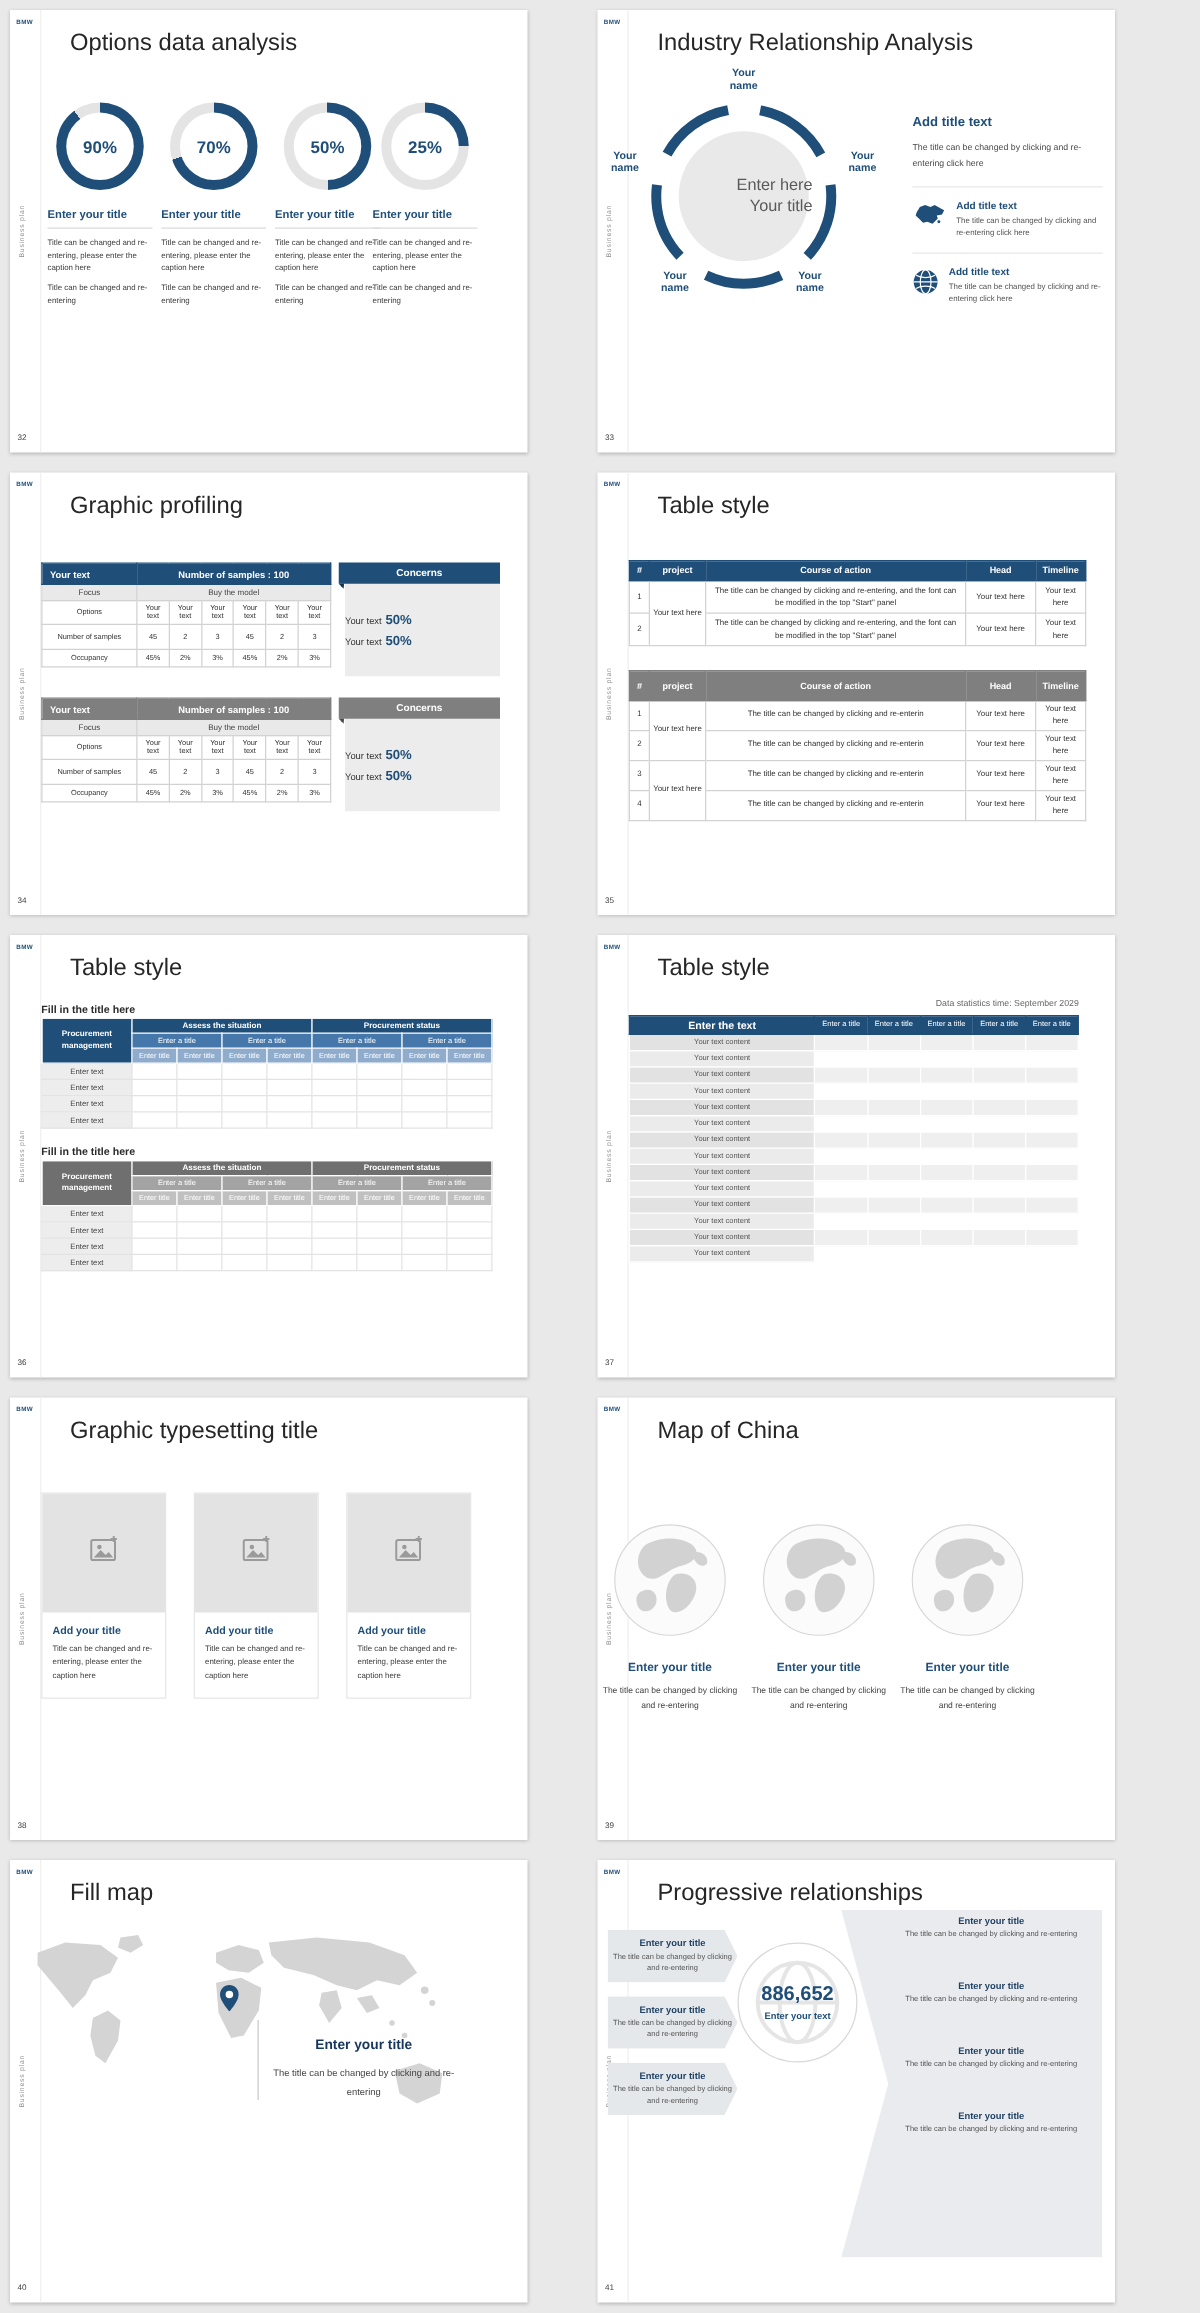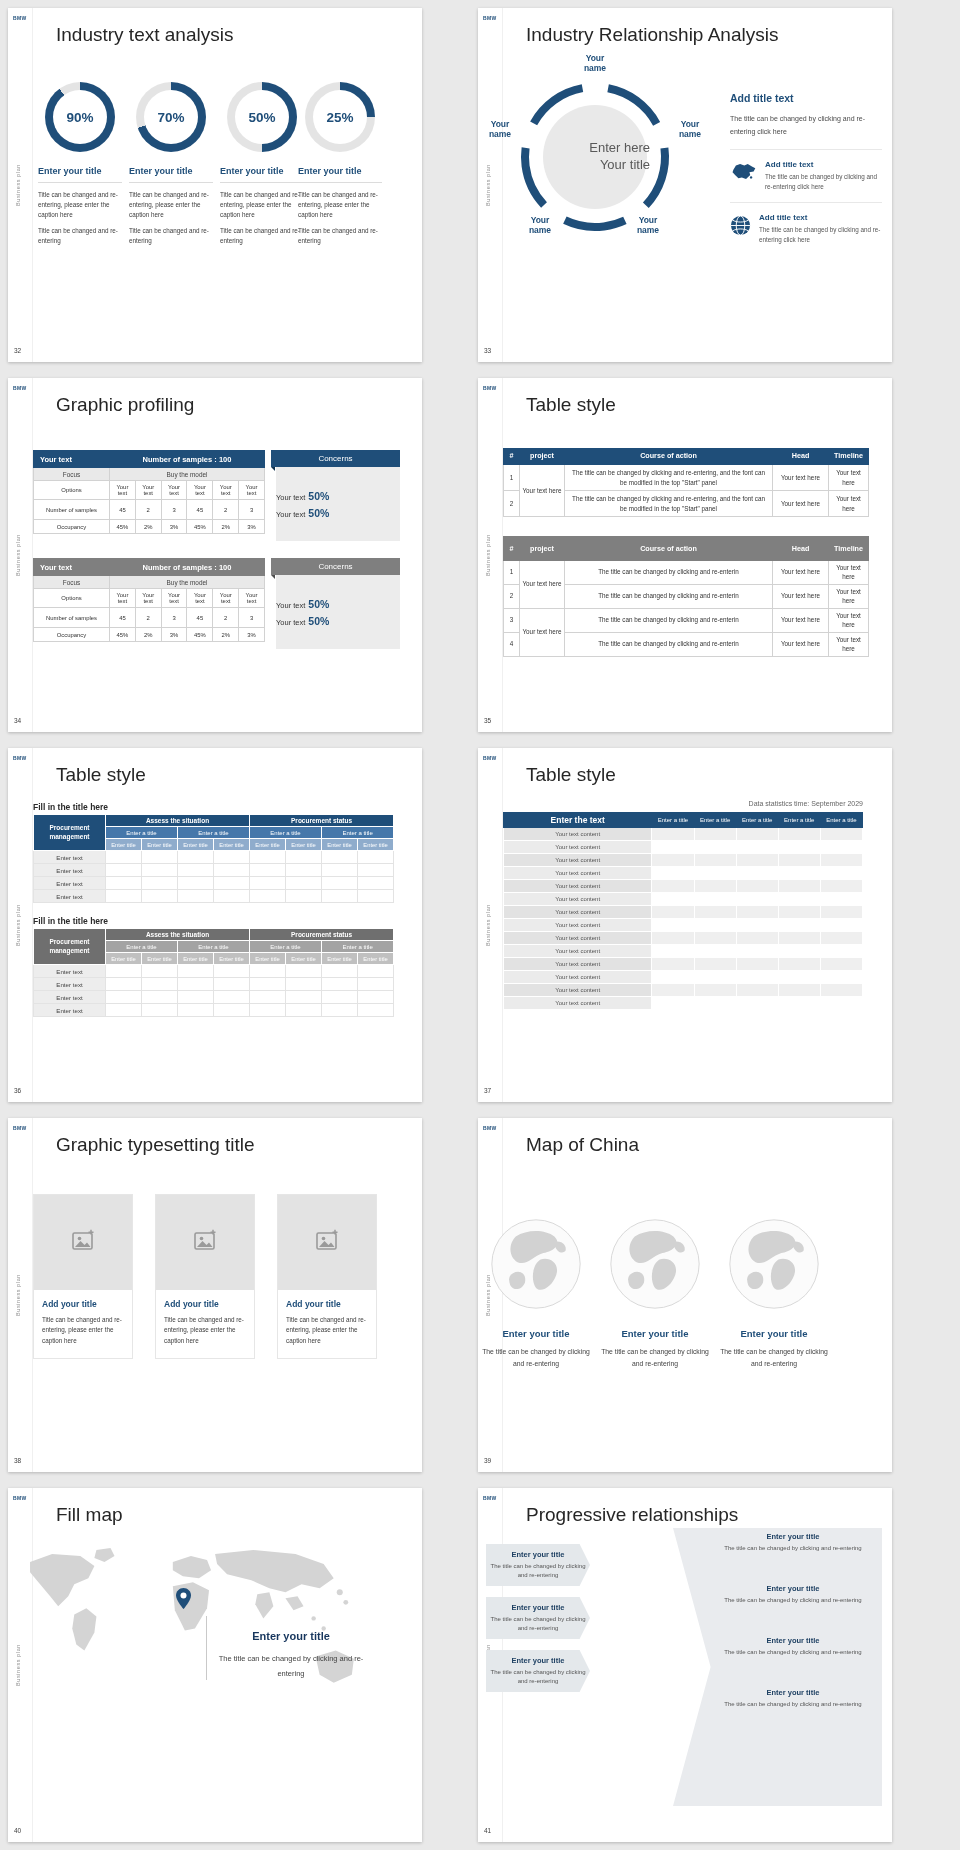--- a/index.html
+++ b/index.html
@@ -39,21 +39,21 @@
   .tbl td{border:1px solid #d2d2d2;text-align:center;vertical-align:middle;color:#333;padding:1px 2px}
   
   .t34{width:232px;font-size:5.9px}
   .t34 .c1{width:76px}
   .t34 .hd td{background:#1f4e79;border-color:#1f4e79;color:#fff;font-weight:700;font-size:7.5px;height:17px}
   .t34 .hd .al{text-align:left;padding-left:6px}
   .t34 .sub td{background:#e9e9e9;font-size:6.4px;color:#444;height:13px}
   .t34 .ro td{height:19px}.t34 .rs td{height:20px}.t34 .rc td{height:14px}
   .t34.gray .hd td{background:#7f7f7f;border-color:#7f7f7f}
   .concerns{position:absolute;width:124px}
-  .chd{position:relative;background:#1f4e79;color:#fff;font-weight:400;font-size:8px;text-align:center;padding:4px 0;margin-left:-5px}
+  .chd{position:relative;background:#1f4e79;color:#fff;font-weight:700;font-size:8px;text-align:center;padding:4px 0;margin-left:-5px}
   .chd::after{content:"";position:absolute;left:0;top:100%;border:2.5px solid transparent;border-top-color:#12334f;border-right-color:#12334f}
   .cbody{background:#ececec;height:74px;display:flex;flex-direction:column;justify-content:center;gap:5px}
   .cline{font-size:7.5px;color:#333}
   .cline b{font-size:10.5px;color:#1f4e79;margin-left:3px}
   .concerns.gray .chd{background:#7f7f7f}
   .concerns.gray .chd::after{border-top-color:#4d4d4d;border-right-color:#4d4d4d}
   
   .t35{width:365px;font-size:6.3px}
   .t35 .hd td{background:#1f4e79;border-color:#1f4e79;color:#fff;font-weight:700;font-size:7.2px;height:16px}
   .t35 td{height:26px;line-height:1.5}
@@ -115,21 +115,21 @@
   .ritems{position:absolute;left:240px;top:44px;display:flex;flex-direction:column;gap:13px;width:150px;z-index:1}
   .ritem{height:39px;text-align:center}
 </style>
 </head>
 <body>
 
 <div class="slide" style="left:8px;top:8px">
   <span class="logo">BMW</span>
   <span class="vtext">Business plan</span>
   <i class="sdiv"></i>
-  <h2 class="stitle">Industry text analysis</h2>
+  <h2 class="stitle">Options data analysis</h2>
   <div class="dcol" style="left:30px">
     <div class="donut d90">
         <span class="pct">90%</span>
       </div>
     <h3 class="dttl">Enter your title</h3>
     <p class="dcap">Title can be changed and re-entering, please enter the caption here</p>
     <p class="dcap">Title can be changed and re-entering</p>
   </div>
   <div class="dcol" style="left:121px">
     <div class="donut d70">
@@ -875,20 +875,29 @@
     </div>
       <div class="lbox">
       <h4>Enter your title</h4>
       <p>The title can be changed by clicking and re-entering</p>
     </div>
       <div class="lbox">
       <h4>Enter your title</h4>
       <p>The title can be changed by clicking and re-entering</p>
     </div>
     </div>
+  <div class="circ41">
+    <svg viewBox="0 0 22 22">
+        <circle cx="11" cy="11" r="10" fill="none" stroke="#aaa"></circle>
+        <path d="M1 11 H21" stroke="#aaa" fill="none"></path>
+        <ellipse cx="11" cy="11" rx="4.5" ry="10" stroke="#aaa" fill="none"></ellipse>
+      </svg>
+    <div class="num">886,652</div>
+    <div class="numlbl">Enter your text</div>
+  </div>
   <div class="ritems" data-repeat="s41.right_items">
       <div class="ritem">
       <h4>Enter your title</h4>
       <p>The title can be changed by clicking and re-entering</p>
     </div>
       <div class="ritem">
       <h4>Enter your title</h4>
       <p>The title can be changed by clicking and re-entering</p>
     </div>
       <div class="ritem">

